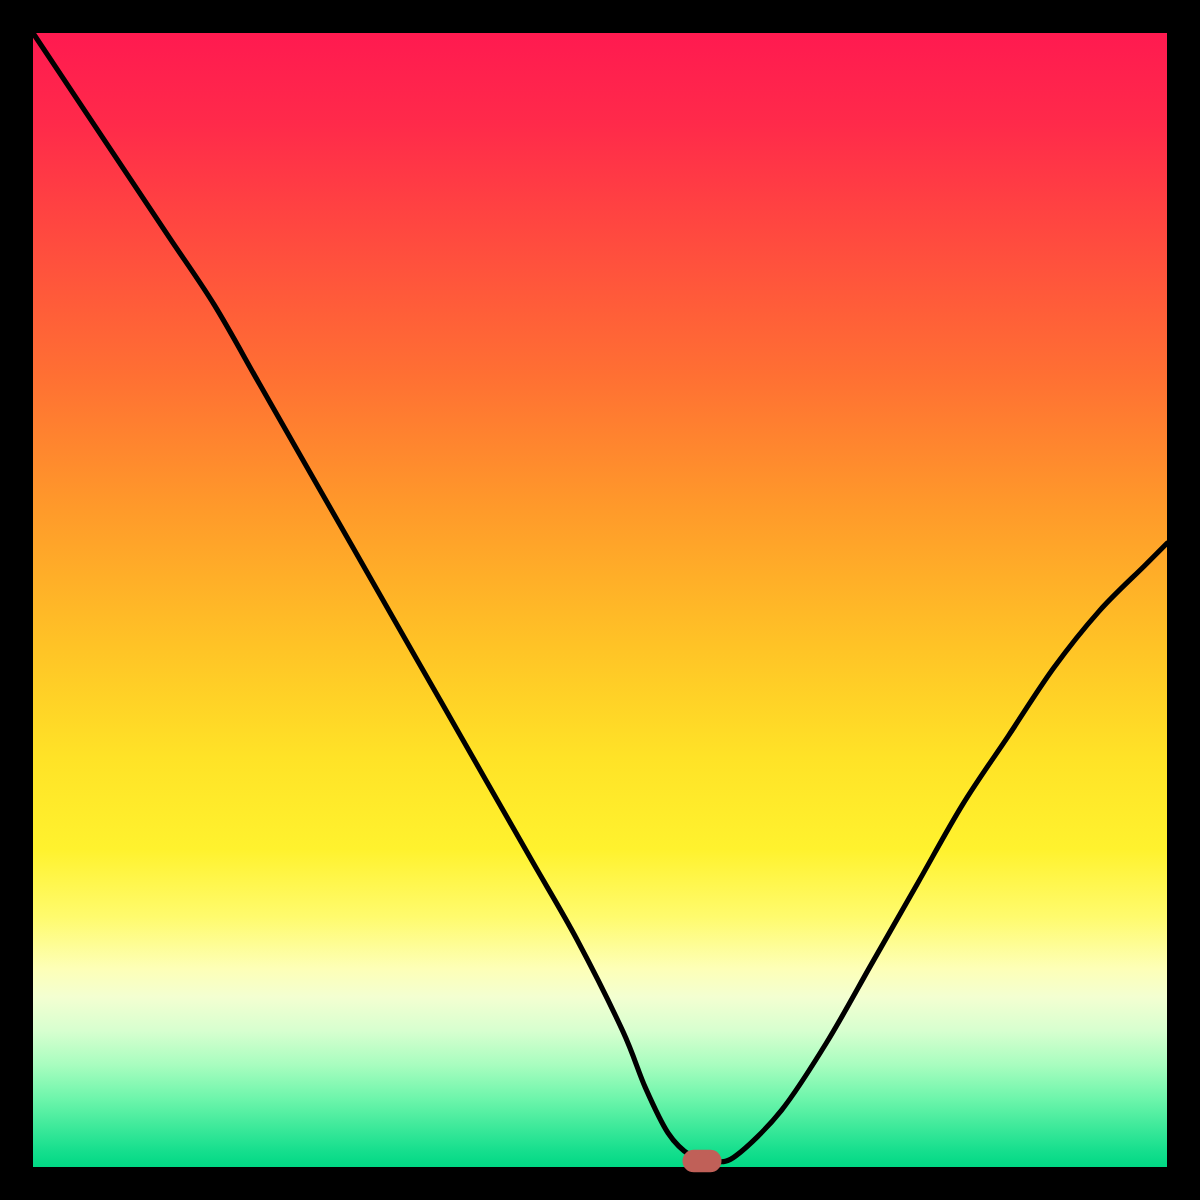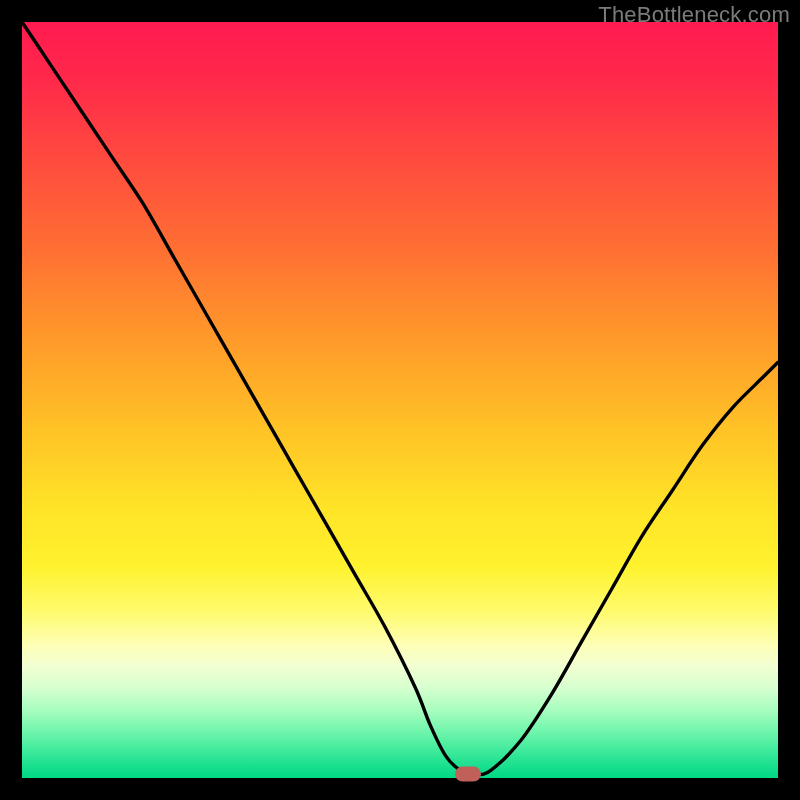--- a/index.html
+++ b/index.html
@@ -70,20 +70,19 @@
     height: 15px;
     border-radius: 8px;
     background: #c06058;
     transform: translate(-50%, -50%);
   }
 </style>
 </head>
 <body>
 
 <div class="frame">
-  <div class="watermark">TheBottleneck.com</div>
   <div class="plot">
     <svg class="curve" viewBox="0 0 756 756" preserveAspectRatio="none">
       <path id="curve-path" fill="none" stroke="#000" stroke-width="3.4" stroke-linejoin="round" stroke-linecap="round" d="M 0 0 C 5.04 7.560000000000002, 20.160000000000004 30.24000000000001, 30.240000000000002 45.360000000000014 C 40.32 60.48000000000002, 50.400000000000006 75.60000000000002, 60.480000000000004 90.72000000000003 C 70.56 105.84000000000003, 80.64 120.96000000000005, 90.72 136.08000000000004 C 100.8 151.20000000000002, 110.88000000000001 165.05999999999995, 120.96000000000001 181.43999999999994 C 131.04000000000002 197.81999999999994, 141.12 216.72, 151.20000000000002 234.36 C 161.28000000000003 252.00000000000003, 171.36 269.64000000000004, 181.44 287.28000000000003 C 191.51999999999998 304.92, 201.6 322.56, 211.68 340.2 C 221.76000000000002 357.84, 231.84000000000003 375.48, 241.92000000000002 393.12 C 252 410.76, 262.08 428.40000000000003, 272.15999999999997 446.04 C 282.23999999999995 463.68, 292.32000000000005 481.32, 302.40000000000003 498.96 C 312.48 516.6, 322.56 534.24, 332.64 551.88 C 342.71999999999997 569.52, 352.8 585.9, 362.88 604.8 C 372.96 623.6999999999999, 385.56 648.9, 393.12 665.28 C 400.68 681.66, 403.2 691.74, 408.24 703.08 C 413.28000000000003 714.4200000000001, 418.32000000000005 725.76, 423.36 733.32 C 428.4 740.8800000000001, 433.43999999999994 745.2900000000001, 438.47999999999996 748.44 C 443.52 751.59, 448.55999999999995 752.22, 453.59999999999997 752.22 C 458.64 752.22, 461.15999999999997 754.11, 468.71999999999997 748.44 C 476.28 742.7700000000001, 488.88000000000005 730.8000000000001, 498.96000000000004 718.2 C 509.04 705.6, 519.1199999999999 689.22, 529.1999999999999 672.84 C 539.28 656.46, 549.3599999999999 637.5600000000001, 559.4399999999999 619.9200000000001 C 569.52 602.2800000000001, 579.6 584.64, 589.6800000000001 567 C 599.7600000000001 549.36, 609.8399999999999 530.4599999999999, 619.92 514.0799999999999 C 630 497.69999999999993, 640.0799999999999 483.84, 650.16 468.71999999999997 C 660.24 453.59999999999997, 670.3199999999999 437.22, 680.4 423.36 C 690.48 409.5, 700.56 396.9, 710.64 385.56 C 720.72 374.22, 733.3199999999999 362.88, 740.88 355.32 C 748.44 347.76, 753.48 342.71999999999997, 756 340.2"></path>
     </svg>
     <div id="marker" class="marker" style="left: 446.04px; top: 752.22px;"></div>
   </div>
 </div>
 
 </body></html>

